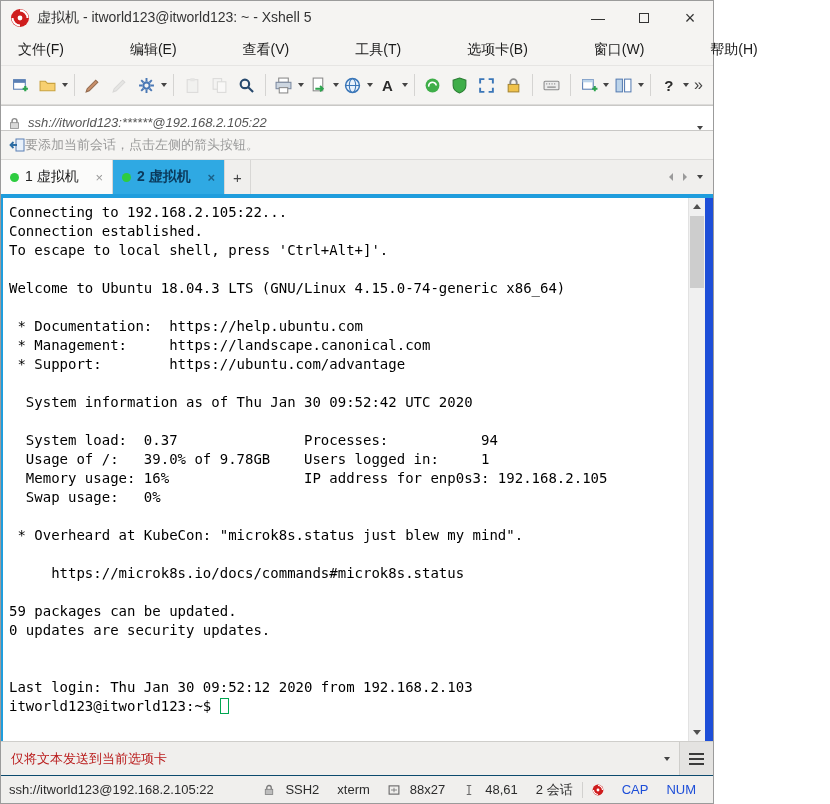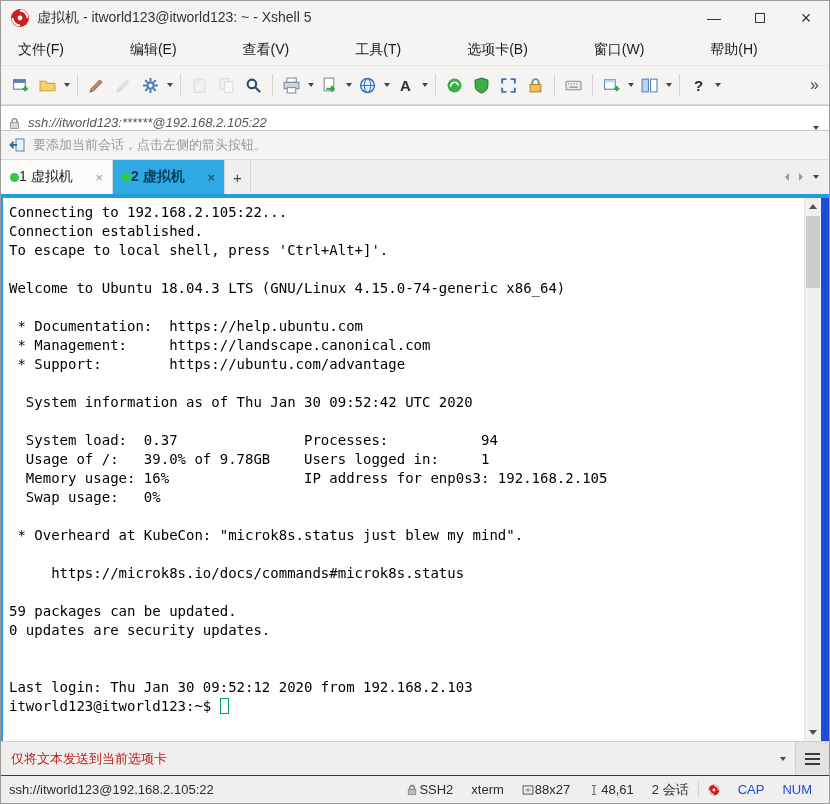--- a/index.html
+++ b/index.html
@@ -1,18 +1,18 @@
 <!DOCTYPE html>
 <html><head>
 <meta charset="utf-8">
 <style>
   * { box-sizing: border-box; margin: 0; padding: 0; }
   html,body { width:830px; height:804px; overflow:hidden; }
   body { font-family:"Liberation Sans", sans-serif; background:#fff; }
-  .window { width:830px; height:804px; display:flex; flex-direction:column; border:1px solid #9b9b9b; background:#f5f4f2; }
+  .window { width:714px; height:804px; display:flex; flex-direction:column; border:1px solid #9b9b9b; background:#f5f4f2; }
 
   
   .titlebar { height:34px; display:flex; align-items:center; background:#f5f4f2; flex:0 0 auto; }
   .title-left { display:flex; align-items:center; gap:7px; padding-left:9px; flex:1; min-width:0; }
   .app-logo svg { width:20px; height:20px; display:block; }
   .title-text { font-size:14px; color:#333; white-space:nowrap; }
   .win-controls { display:flex; height:100%; }
   .win-btn { width:46px; height:100%; display:flex; align-items:center; justify-content:center; font-size:14px; color:#333; cursor:default; }
   .win-btn.max span { display:block; width:10px; height:10px; border:1px solid #333; }
   .win-btn.close { font-size:18px; }
@@ -35,27 +35,27 @@
   .toolbar-spacer { flex:1; }
   .overflow-chevron { font-size:16px; color:#444; padding:0 4px; }
 
   
   .addressbar { height:26px; display:flex; align-items:flex-end; background:#fff; border-top:1px solid #c9c8c6; border-bottom:1px solid #c9c8c6; padding:0 4px 0 7px; flex:0 0 auto;font-style:italic; }
   .addressbar svg { width:13px; height:13px; }
   .address-text { flex:1; font-size:13px; color:#555; padding-left:7px; white-space:nowrap; }
   .address-drop { width:18px; display:flex; justify-content:center; }
 
   
-  .infobar { height:29px; display:flex; align-items:center; gap:8px; background:#f5f4f2; border-bottom:1px solid #dcdbd9; padding-left:8px; flex:0 0 auto; }
+  .infobar { height:29px; display:flex; align-items:center; gap:0; background:#f5f4f2; border-bottom:1px solid #dcdbd9; padding-left:8px; flex:0 0 auto; }
   .infobar svg { width:16px; height:16px; }
   .info-text { font-size:13px; color:#9a9a9a; }
 
   
   .tabbar { height:34px; display:flex; align-items:stretch; background:#f0efed; flex:0 0 auto; }
-  .tab { display:flex; align-items:center; padding:0 9px; font-size:14px; background:#fbfbfa; border-right:1px solid #d8d7d5; color:#222; min-width:112px; }
+  .tab { display:flex; align-items:center; gap:6px; padding:0 9px; font-size:14px; background:#fbfbfa; border-right:1px solid #d8d7d5; color:#222; min-width:112px; }
   .tab .dot { width:9px; height:9px; border-radius:50%; background:#2ecc40; flex:0 0 auto; }
   .tab .tab-close { margin-left:auto; color:#999; font-size:13px; }
   .tab.active { background:#2fa9e3; color:#0b3a5c; font-weight:bold; }
   .tab.active .tab-close { color:#1b5f86; }
   .newtab { width:26px; display:flex; align-items:center; justify-content:center; font-size:15px; color:#444; border-right:1px solid #d8d7d5; background:#f0efed; }
   .tab-nav { margin-left:auto; display:flex; align-items:center; gap:10px; padding:0 10px; }
   .bluestrip { height:4px; background:#1f9ddd; flex:0 0 auto; }
 
   
   .terminal-wrap { flex:1; position:relative; background:#fff; border-left:2px solid #1f9ddd; border-right:8px solid #1d4ed8; overflow:hidden; }
@@ -71,21 +71,21 @@
   
   .sendbar { height:34px; display:flex; align-items:center; background:#f0efed; border-top:1px solid #cfcecb; padding-left:10px; flex:0 0 auto; }
   .send-text { font-size:13px; color:#b91c1c; flex:1; }
   .send-drop { width:24px; display:flex; justify-content:center; }
   .hamburger-btn { width:34px; height:100%; display:flex; flex-direction:column; align-items:center; justify-content:center; gap:3px; background:#e4e3e1; border-left:1px solid #cfcecb; }
   .hamburger-btn i { display:block; width:15px; height:2px; background:#3a3a3a; }
 
   
   .statusbar { height:28px; display:flex; align-items:center; background:#f0efed; border-top:1px solid #0c4a6e; padding:0 8px; font-size:13px; color:#2c2c2c; flex:0 0 auto; }
   .status-left { flex:1; white-space:nowrap; }
-  .status-item { display:flex; align-items:center; gap:1px; padding:0 9px; white-space:nowrap;justify-content:flex-end; }
+  .status-item { display:flex; align-items:center; gap:10px; padding:0 9px; white-space:nowrap;justify-content:flex-end; }
   .status-item svg { width:12px; height:12px; }
   .status-sep { width:1px; height:16px; background:#d2d1cf; }
   .status-dim { color:#1d4ed8; }
 </style>
 </head>
 <body>
 
 <div class="window">
 
   <div class="titlebar">

